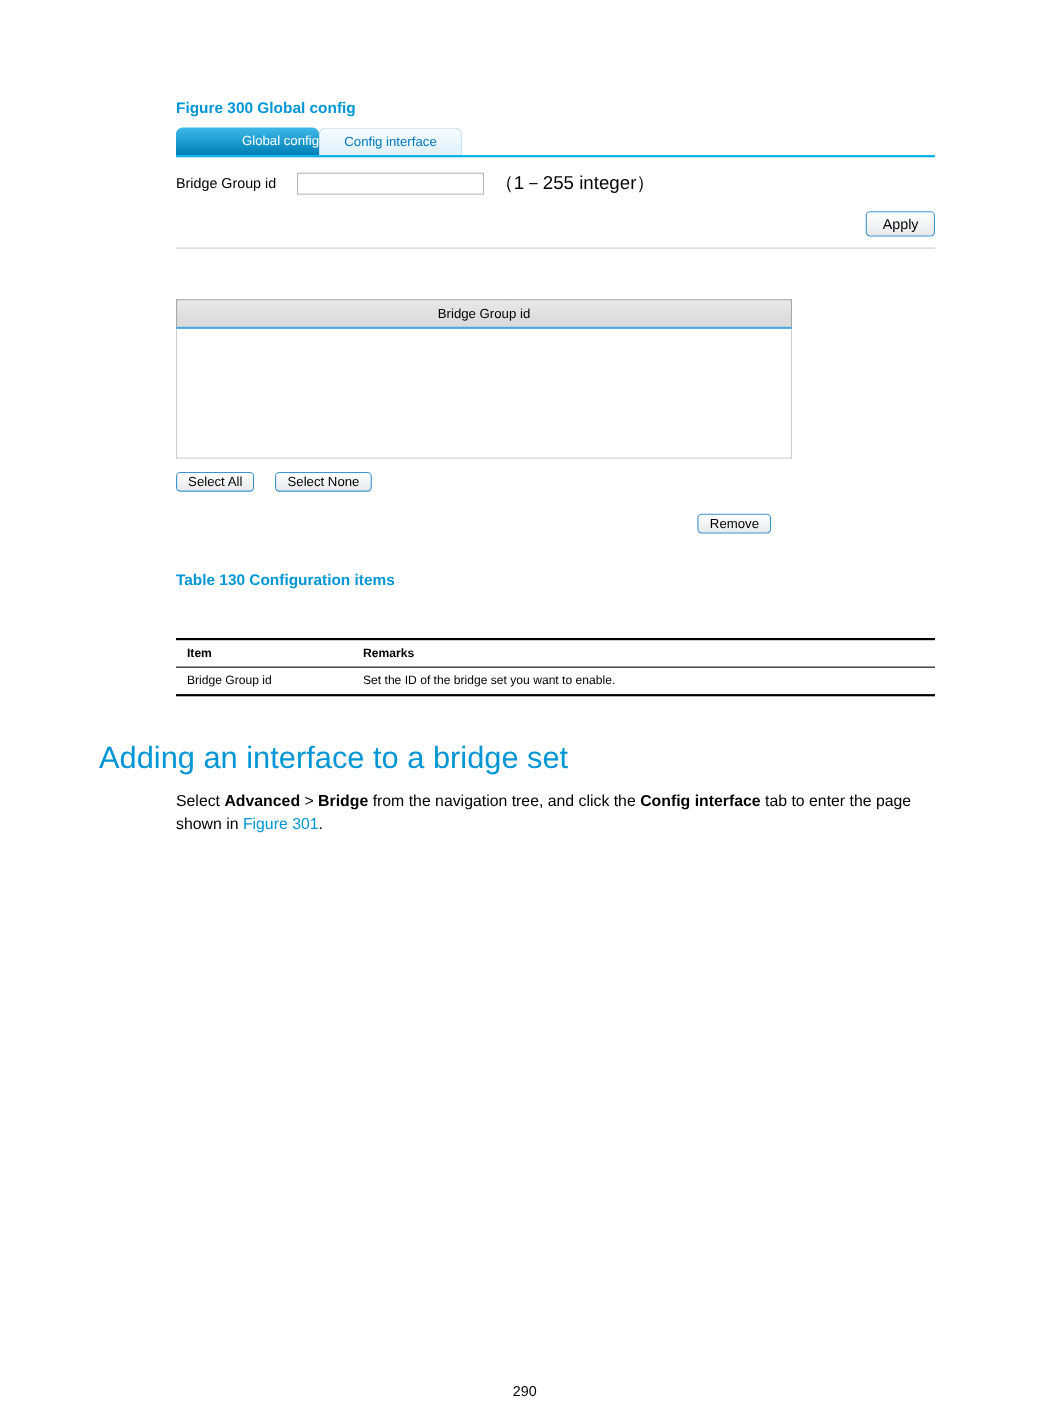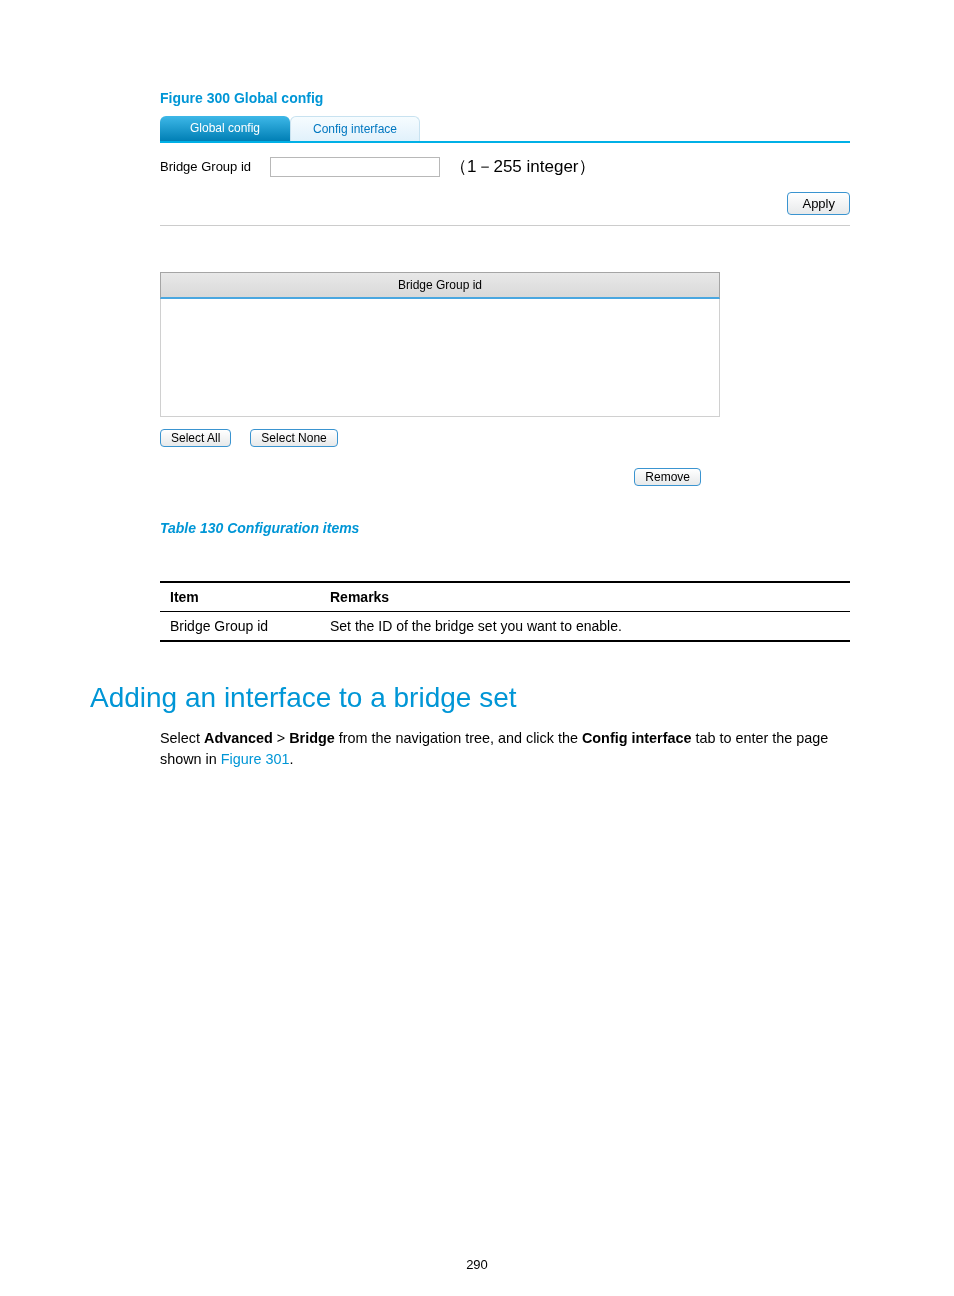--- a/index.html
+++ b/index.html
@@ -37,20 +37,21 @@
     line-height: 25px;
     text-align: center;
     font-size: 12px;
     border-top-left-radius: 6px;
     border-top-right-radius: 6px;
     cursor: pointer;
   }
   .tab.active {
     background: linear-gradient(#3eb8e8, #007fb5);
     color: #fff;
+    text-align: right;
   }
   .tab.inactive {
     background: linear-gradient(#f6fcff, #e1f1fb);
     color: #0077c0;
     border: 1px solid #c8e2f0;
     border-bottom: none;
   }
   .form-row {
     display: flex;
     align-items: center;
@@ -123,27 +124,26 @@
   .remove-row {
     width: 100%;
     text-align: right;
     margin-top: 20px;
   }
   .table-caption {
     color: #0096d6;
     font-weight: bold;
     font-size: 14px;
     margin: 34px 0 6px 70px;
-    font-style: italic;
   }
   .config-table {
     margin-left: 70px;
     width: 690px;
     border-collapse: collapse;
-    font-size: 14px;
+    font-size: 11px;
     margin-top: 45px;
   }
   .config-table th {
     text-align: left;
     border-top: 2px solid #000;
     border-bottom: 1px solid #000;
     padding: 6px 4px 6px 10px;
     font-weight: bold;
   }
   .config-table td {

